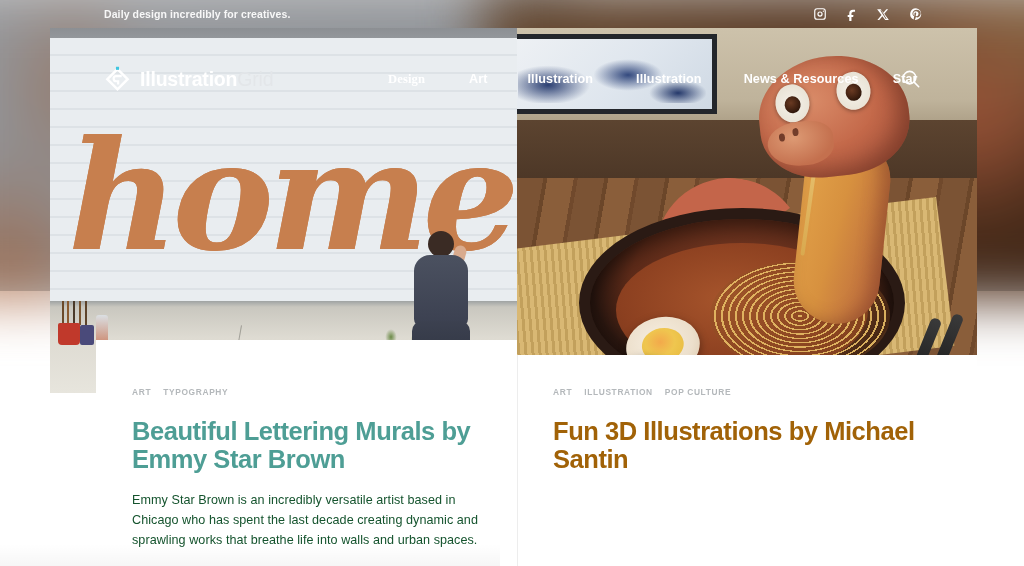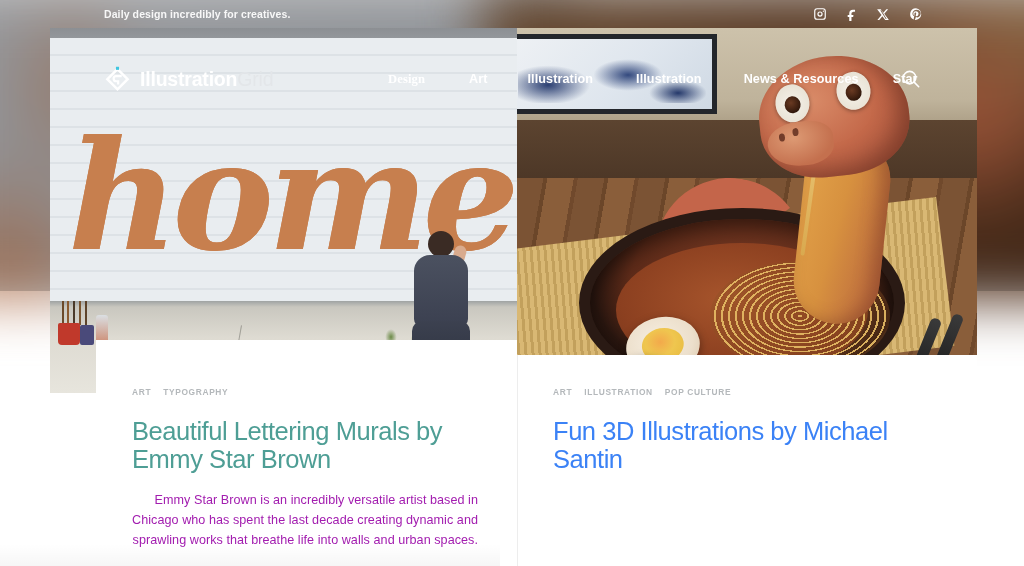--- a/index.html
+++ b/index.html
@@ -479,35 +479,34 @@
     font-size: 8.4px;
     font-weight: 600;
     letter-spacing: 0.65px;
     color: #b4b8bb;
     text-transform: uppercase;
     white-space: nowrap;
     cursor: pointer;
   }
   .card-title {
     font-size: 25.5px;
-    font-weight: 400;
+    font-weight: 700;
     line-height: 28px;
     letter-spacing: -0.45px;
     margin-bottom: 17px;
     cursor: pointer;
   }
   .card-left .card-title { color: #4e9e95; }
-  .card-right .card-title { color: #3b82f6; }
+  .card-right .card-title { color: #a16207; }
   .card-excerpt {
     font-size: 12.6px;
     line-height: 20px;
-    color: #a21caf;
+    color: #14532d;
     letter-spacing: 0.05px;
     max-width: 346px;
-    text-align: right;
   }
 
   
   .bottom-sheen {
     position: absolute;
     left: 0; bottom: 0;
     width: 500px; height: 22px;
     background: linear-gradient(180deg, rgba(0,0,0,0) 0%, rgba(0,0,0,0.035) 100%);
     z-index: 60;
     pointer-events: none;

